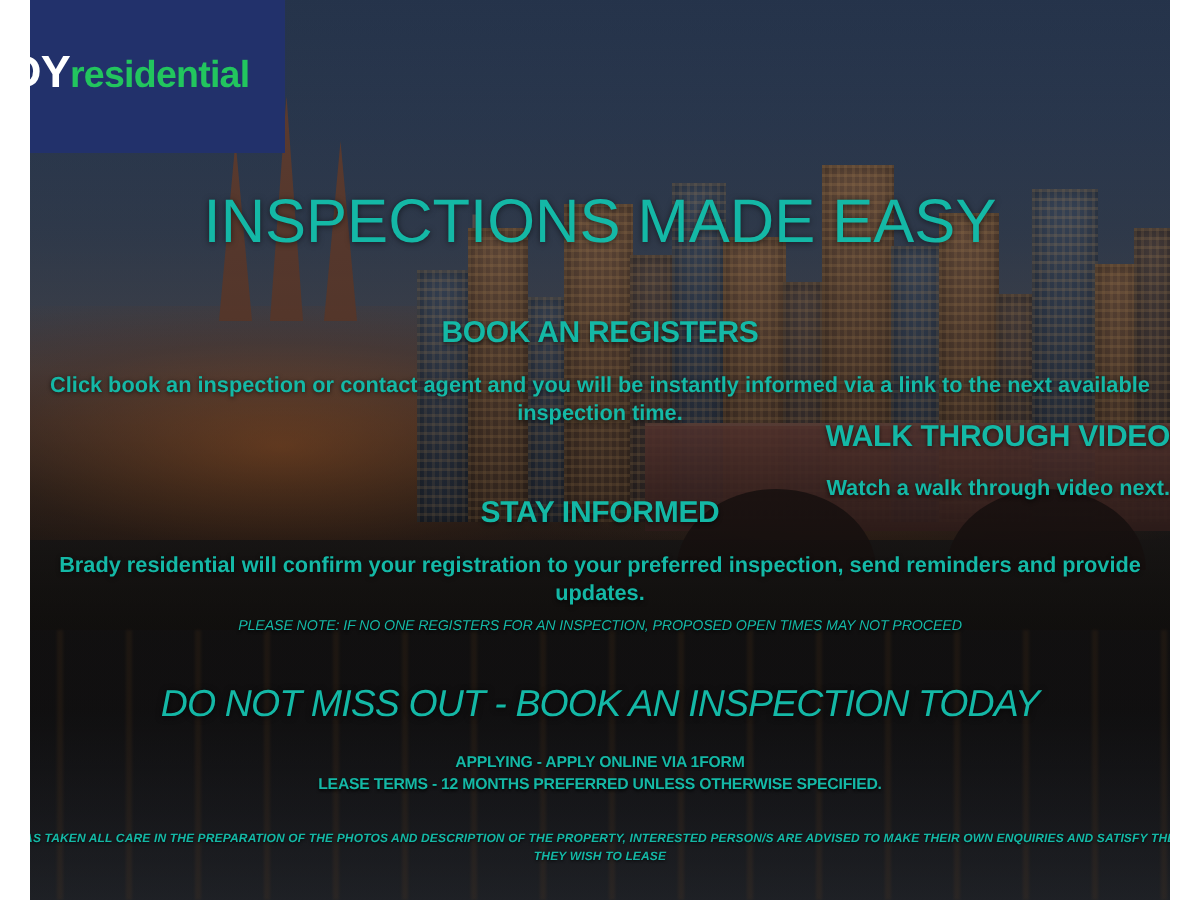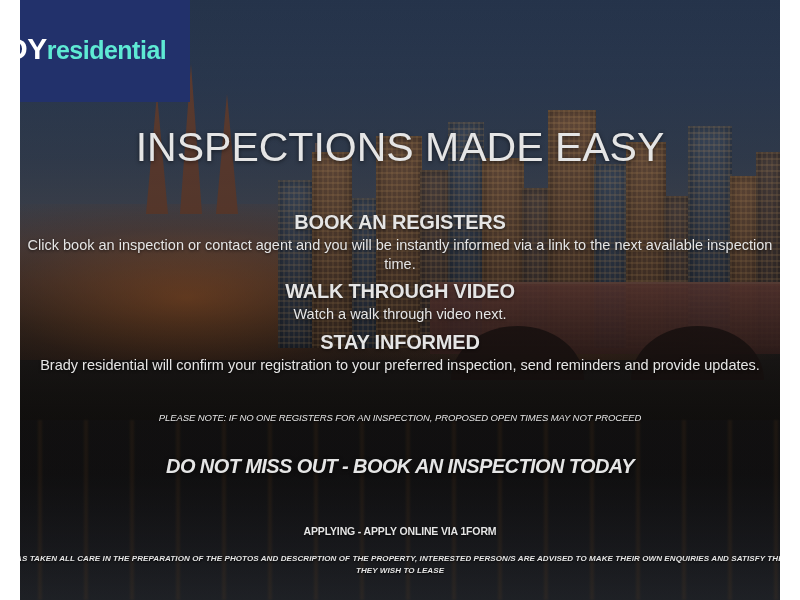--- a/index.html
+++ b/index.html
@@ -193,31 +193,31 @@
     font-size: 30px;
     font-weight: bold;
     letter-spacing: -0.5px;
     line-height: 1;
     text-indent: -14px;
   }
   #logo-brand {
     color: #ffffff;
   }
   #logo-suffix {
-    color: #5eead4;
+    color: #22c55e;
     font-size: 25px;
     font-weight: bold;
   }
 
   
   #overlay {
     position: absolute;
     inset: 0;
     z-index: 5;
-    color: #e5e5e5;
+    color: #14b8a6;
     text-align: center;
   }
 
   .hero-title {
     position: absolute;
     left: 0; right: 0;
     top: 124px;
     font-size: 41px;
     font-weight: 300;
     letter-spacing: 0px;
@@ -226,56 +226,56 @@
 
   .block { position: absolute; left: 0; right: 0; }
   .block-head {
     font-size: 20px;
     font-weight: bold;
     letter-spacing: -0.2px;
     text-shadow: 0 1px 3px rgba(0,0,0,0.6);
   }
   .block-body {
     font-size: 14.5px;
-    font-weight: normal;
+    font-weight: bold;
     line-height: 1.28;
-    margin-top: 2px;
+    margin-top: 14px;
     text-shadow: 0 1px 3px rgba(0,0,0,0.65);
   }
 
   #block-book     { top: 211px; }
-  #block-video    { top: 280px; }
+  #block-video    { top: 280px; text-align: right; }
   #block-informed { top: 331px; text-align: center; }
 
   .note {
     position: absolute;
     left: 0; right: 0;
     top: 412px;
     font-size: 9.5px;
     font-style: italic;
     font-weight: normal;
     letter-spacing: -0.1px;
     text-shadow: 0 1px 2px rgba(0,0,0,0.75);
   }
 
   .cta {
     position: absolute;
     left: 0; right: 0;
     top: 455px;
-    font-size: 20px;
+    font-size: 25px;
     font-style: italic;
-    font-weight: bold;
+    font-weight: normal;
     letter-spacing: -0.6px;
     text-shadow: 0 1px 4px rgba(0,0,0,0.7);
   }
 
   .fineprint {
     position: absolute;
     left: 0; right: 0;
-    top: 524px;
+    top: 501px;
     font-size: 10.5px;
     font-weight: bold;
     line-height: 1.42;
     letter-spacing: -0.15px;
     text-shadow: 0 1px 2px rgba(0,0,0,0.8);
   }
 
   .disclaimer {
     position: absolute;
     left: -40px;
@@ -347,20 +347,21 @@
         <div class="block-head">STAY INFORMED</div>
         <div class="block-body">Brady residential will confirm your registration  to your preferred inspection,  send reminders and provide  updates.</div>
       </div>
 
       <div class="note">PLEASE NOTE:  IF NO ONE REGISTERS FOR AN INSPECTION, PROPOSED OPEN TIMES MAY NOT PROCEED</div>
 
       <div class="cta">DO NOT MISS OUT -  BOOK AN INSPECTION TODAY</div>
 
       <div class="fineprint">
         <div>APPLYING - APPLY ONLINE VIA 1FORM</div>
+        <div>LEASE TERMS - 12 MONTHS PREFERRED UNLESS OTHERWISE SPECIFIED.</div>
       </div>
 
       <div class="disclaimer">
         <div>TY LTD HAS TAKEN ALL CARE IN THE PREPARATION  OF THE PHOTOS AND DESCRIPTION   OF THE PROPERTY,  INTERESTED   PERSON/S ARE ADVISED  TO MAKE THEIR  OWN ENQUIRIES  AND SATISFY THEMSELVES   IN ALL RESP</div>
         <div>THEY WISH  TO LEASE</div>
       </div>
 
     </div>
 
     <div id="logo-block">

